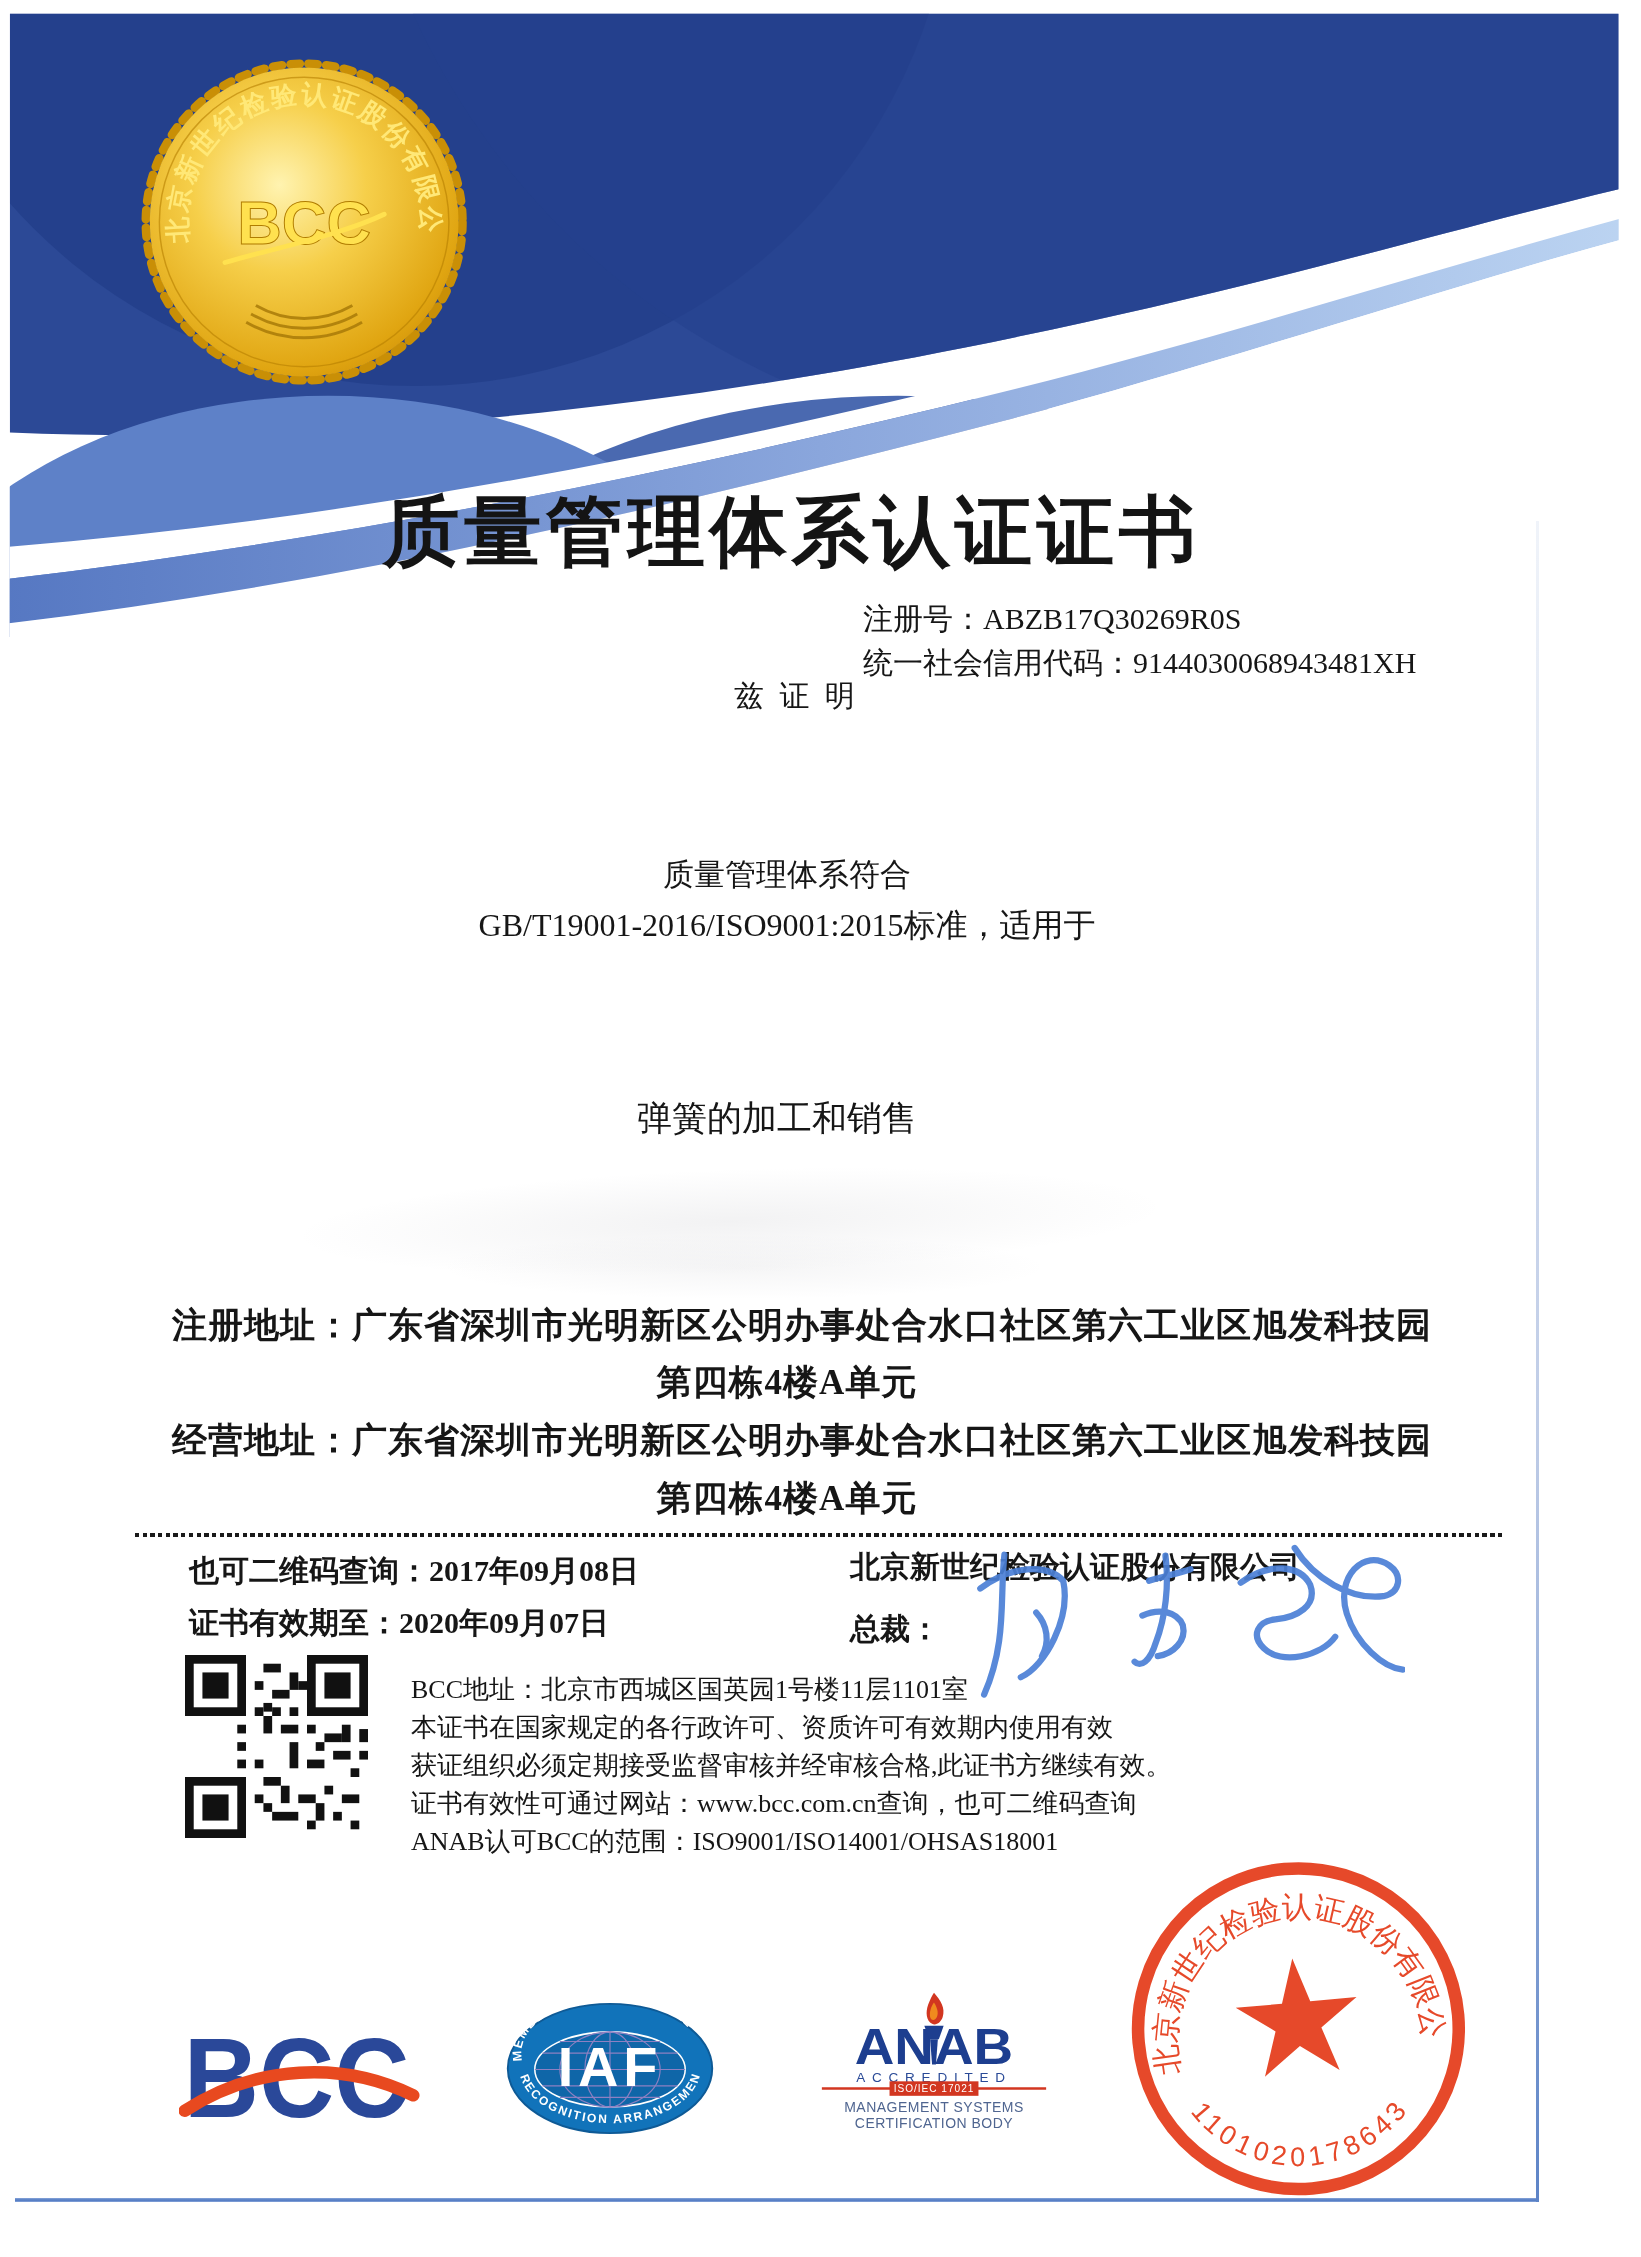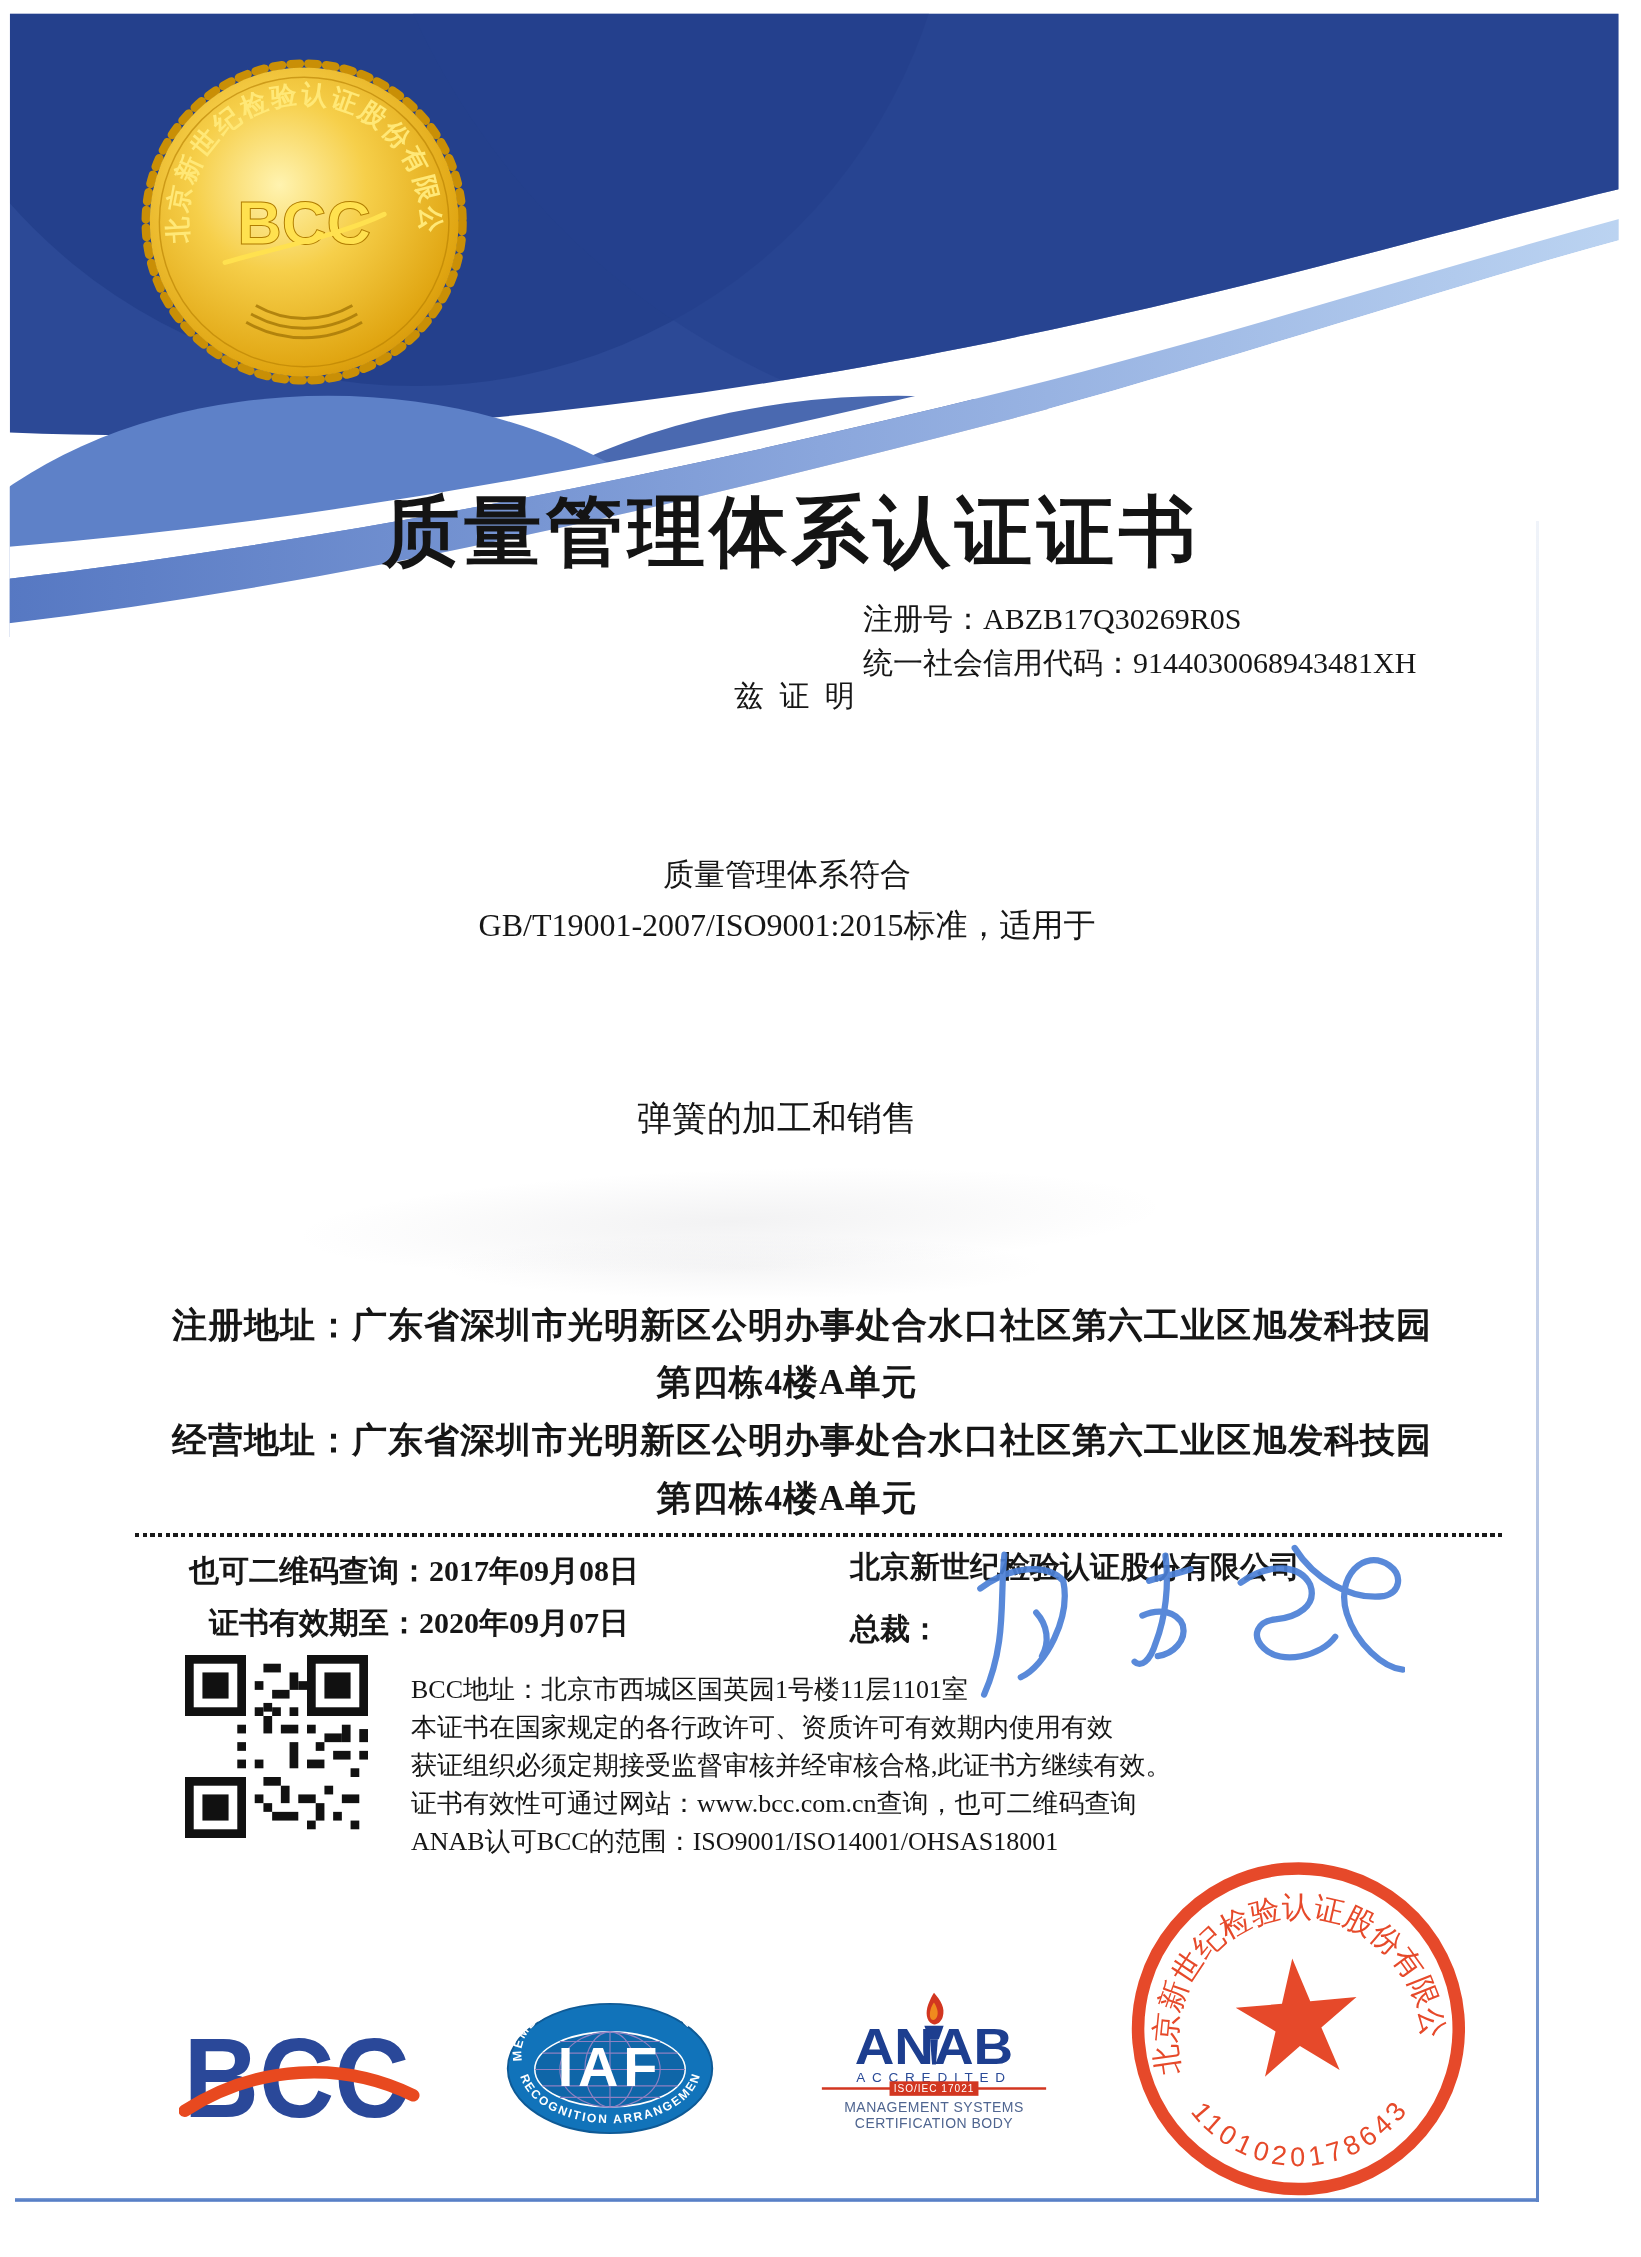--- a/index.html
+++ b/index.html
@@ -19,21 +19,21 @@
   .std1{left:0;top:854px;width:1574px;text-align:center;font-size:31px;}
   .std2{left:0;top:904px;width:1574px;text-align:center;font-size:32px;}
   .scope{left:0;top:1095px;width:1554px;text-align:center;font-size:35px;}
   .addr-full{left:172px;width:1352px;font-size:35px;font-weight:600;letter-spacing:1px;white-space:nowrap;}
   .addr-a{top:1302px;} .addr-c{top:1417px;}
   .addr-center{left:0;width:1574px;text-align:center;font-size:35px;font-weight:600;letter-spacing:1px;}
   .addr-b{top:1359px;} .addr-d{top:1475px;}
   .dotline{left:135px;top:1533px;width:1367px;height:3.9px;
            background:repeating-linear-gradient(90deg,#1a1a1a 0 4.3px,transparent 4.3px 7.7px);}
   .dateline{left:189px;font-size:30px;font-weight:600;white-space:nowrap;}
-  .date1{top:1551px;} .date2{top:1603px;margin-left:20px;}
+  .date1{top:1551px;} .date2{top:1603px;}
   .issuer{left:850px;top:1547px;font-size:30px;font-weight:600;white-space:nowrap;}
   .president{left:850px;top:1609px;font-size:30px;font-weight:600;}
   .sig{position:absolute;left:951px;top:1521px;width:454px;height:217px;}
   .qr{position:absolute;left:185px;top:1655px;width:183px;height:183px;}
   .fineprint{left:375px;top:1671px;width:1110px;font-size:26px;line-height:38px;white-space:nowrap;margin-left:36px;}
   
   .wisp1{left:126px;top:1149px;width:1207px;height:145px;border-radius:50%;
          background:radial-gradient(closest-side,rgba(130,130,140,0.10),transparent 72%);transform:rotate(-2deg);}
   .wisp2{left:309px;top:1221px;width:869px;height:92px;border-radius:50%;
          background:radial-gradient(closest-side,rgba(130,130,140,0.08),transparent 70%);}
@@ -107,21 +107,21 @@
 
   <div class="abs regline reg1">
     <span>注册号：</span><span>ABZB17Q30269R0S</span>
   </div>
   <div class="abs regline reg2">
     <span>统一社会信用代码：</span><span>9144030068943481XH</span>
   </div>
 
   <div class="abs certify">兹证明</div>
   <div class="abs std1">质量管理体系符合</div>
-  <div class="abs std2">GB/T19001-2007/ISO9001:2015标准，适用于</div>
+  <div class="abs std2">GB/T19001-2016/ISO9001:2015标准，适用于</div>
   <div class="abs scope">弹簧的加工和销售</div>
 
   <div class="abs wisp1"></div>
   <div class="abs wisp2"></div>
 
   <div class="abs addr-full addr-a">
     <span>注册地址：</span><span>广东省深圳市光明新区公明办事处合水口社区第六工业区旭发科技园</span>
   </div>
   <div class="abs addr-center addr-b">第四栋4楼A单元</div>
   <div class="abs addr-full addr-c">

